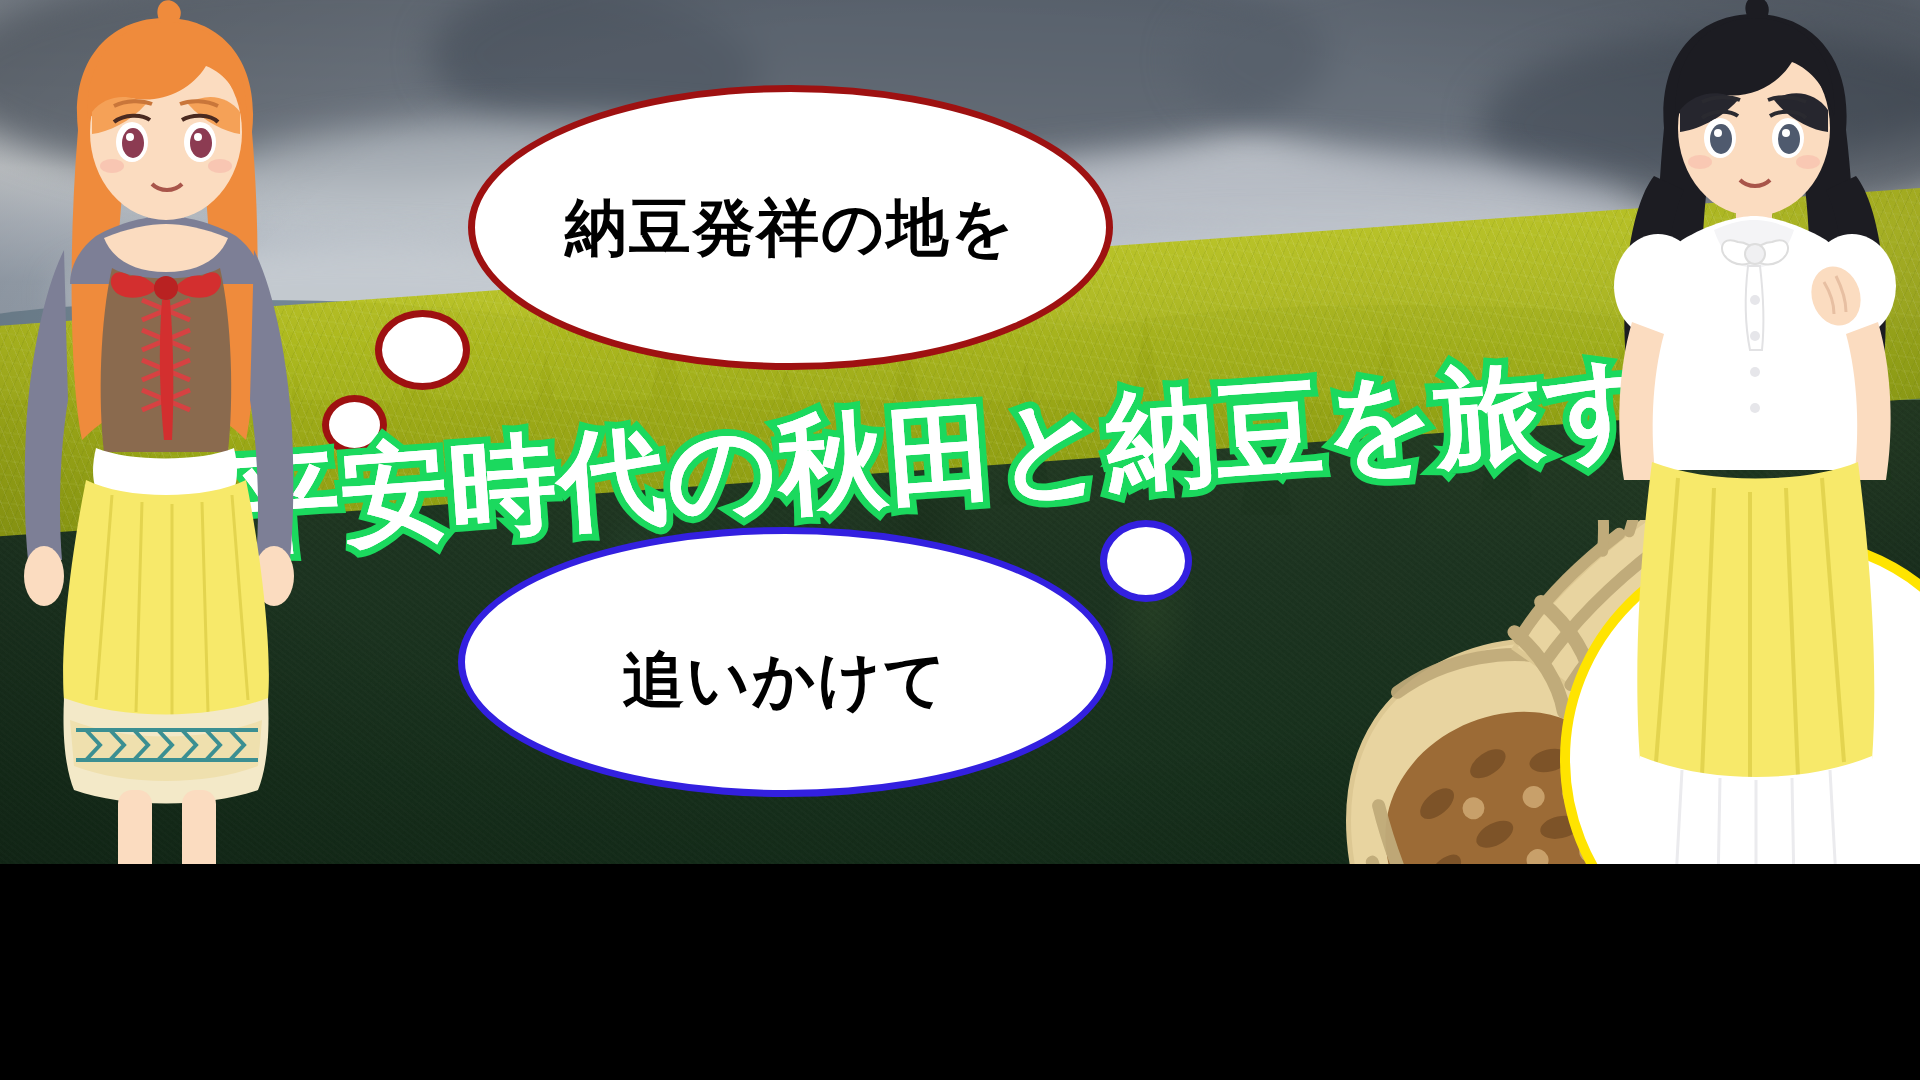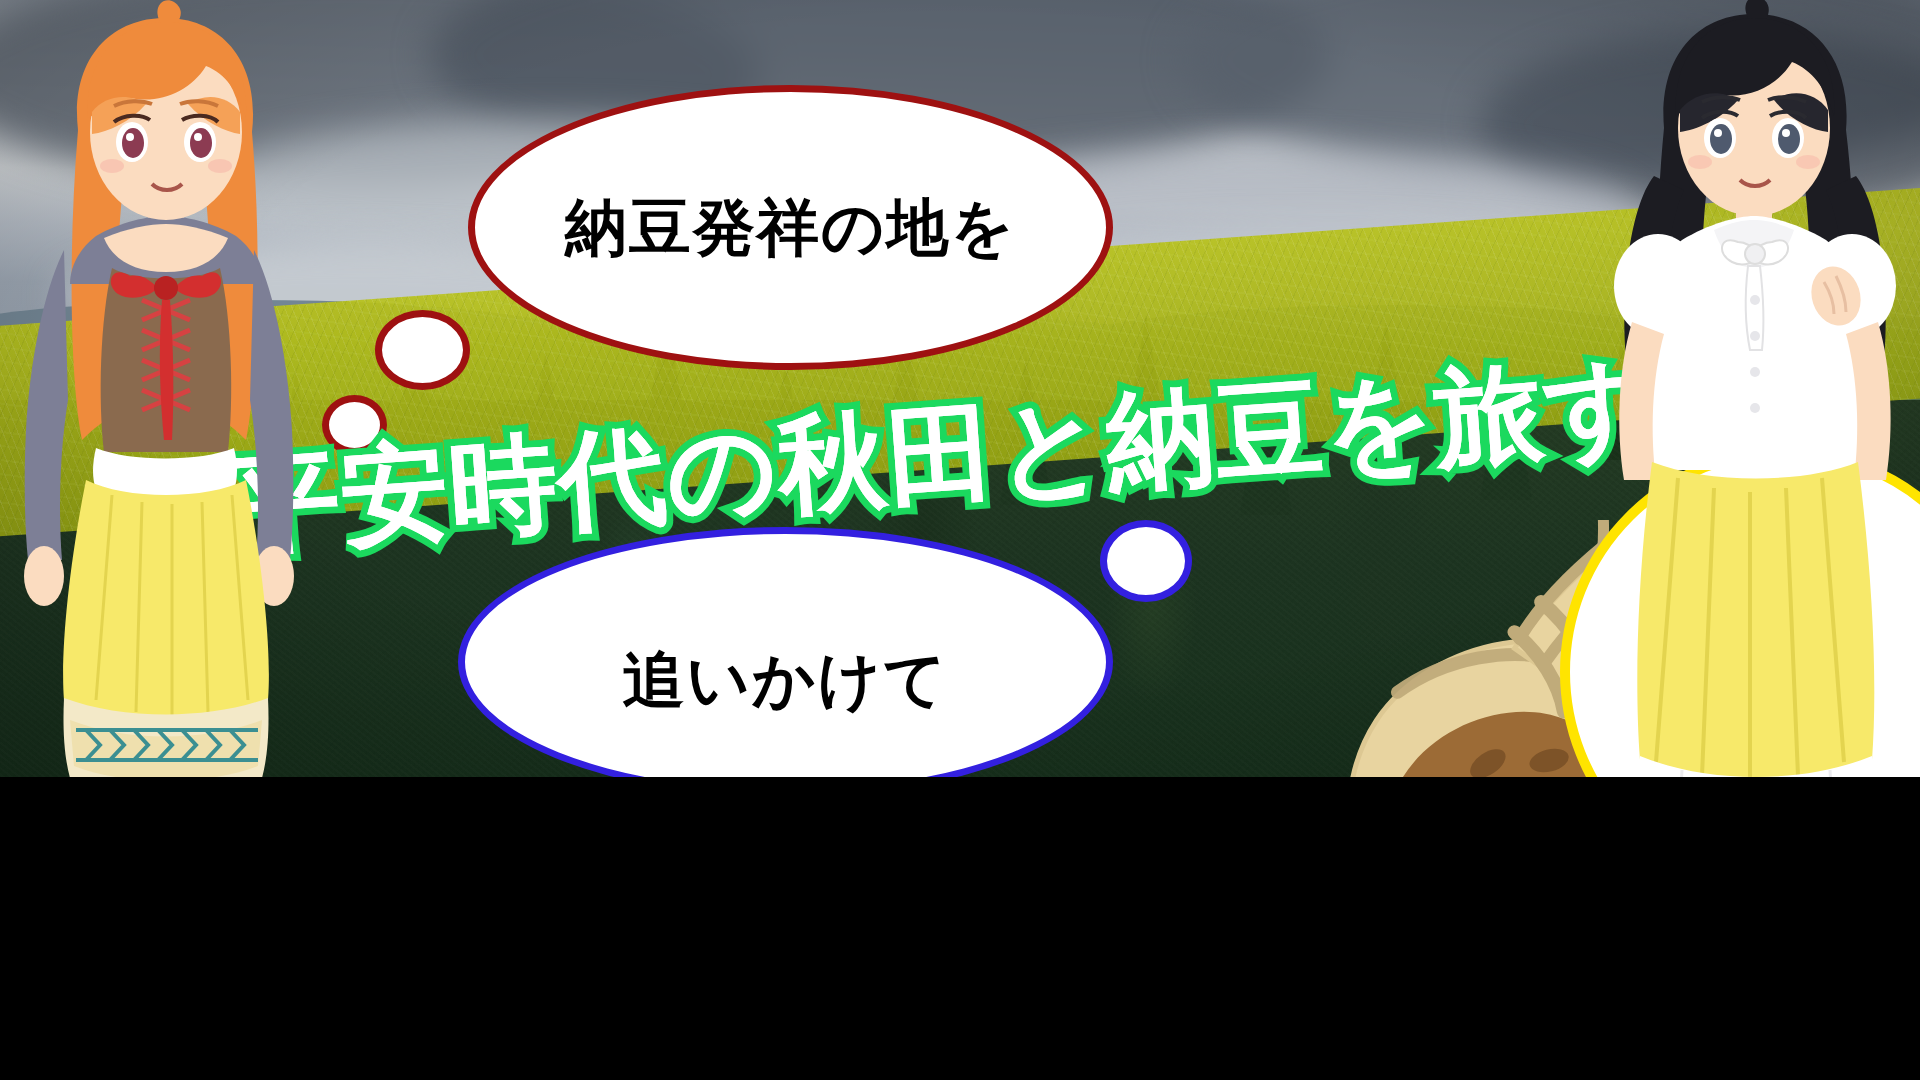--- a/index.html
+++ b/index.html
@@ -1,17 +1,17 @@
 <!DOCTYPE html>
 <html><head>
 <meta charset="utf-8">
 <style>
   html,body{margin:0;padding:0;background:#000;}
   #stage{
-    position:relative;width:1920px;height:777px;overflow:hidden;
+    position:relative;width:1920px;height:864px;overflow:hidden;
     font-family:"DejaVu Sans","Liberation Sans",sans-serif;
   }
 
   
   .bg{position:absolute;inset:0;}
   .sky{
     position:absolute;left:0;top:0;width:1920px;height:430px;
     background:
       linear-gradient(182deg,#7e8794 0%,#98a0a9 18%,#b9bec4 34%,#cfd3d6 47%,#b3bac3 58%,#9aa4b0 70%,#8f99a6 100%);
   }

